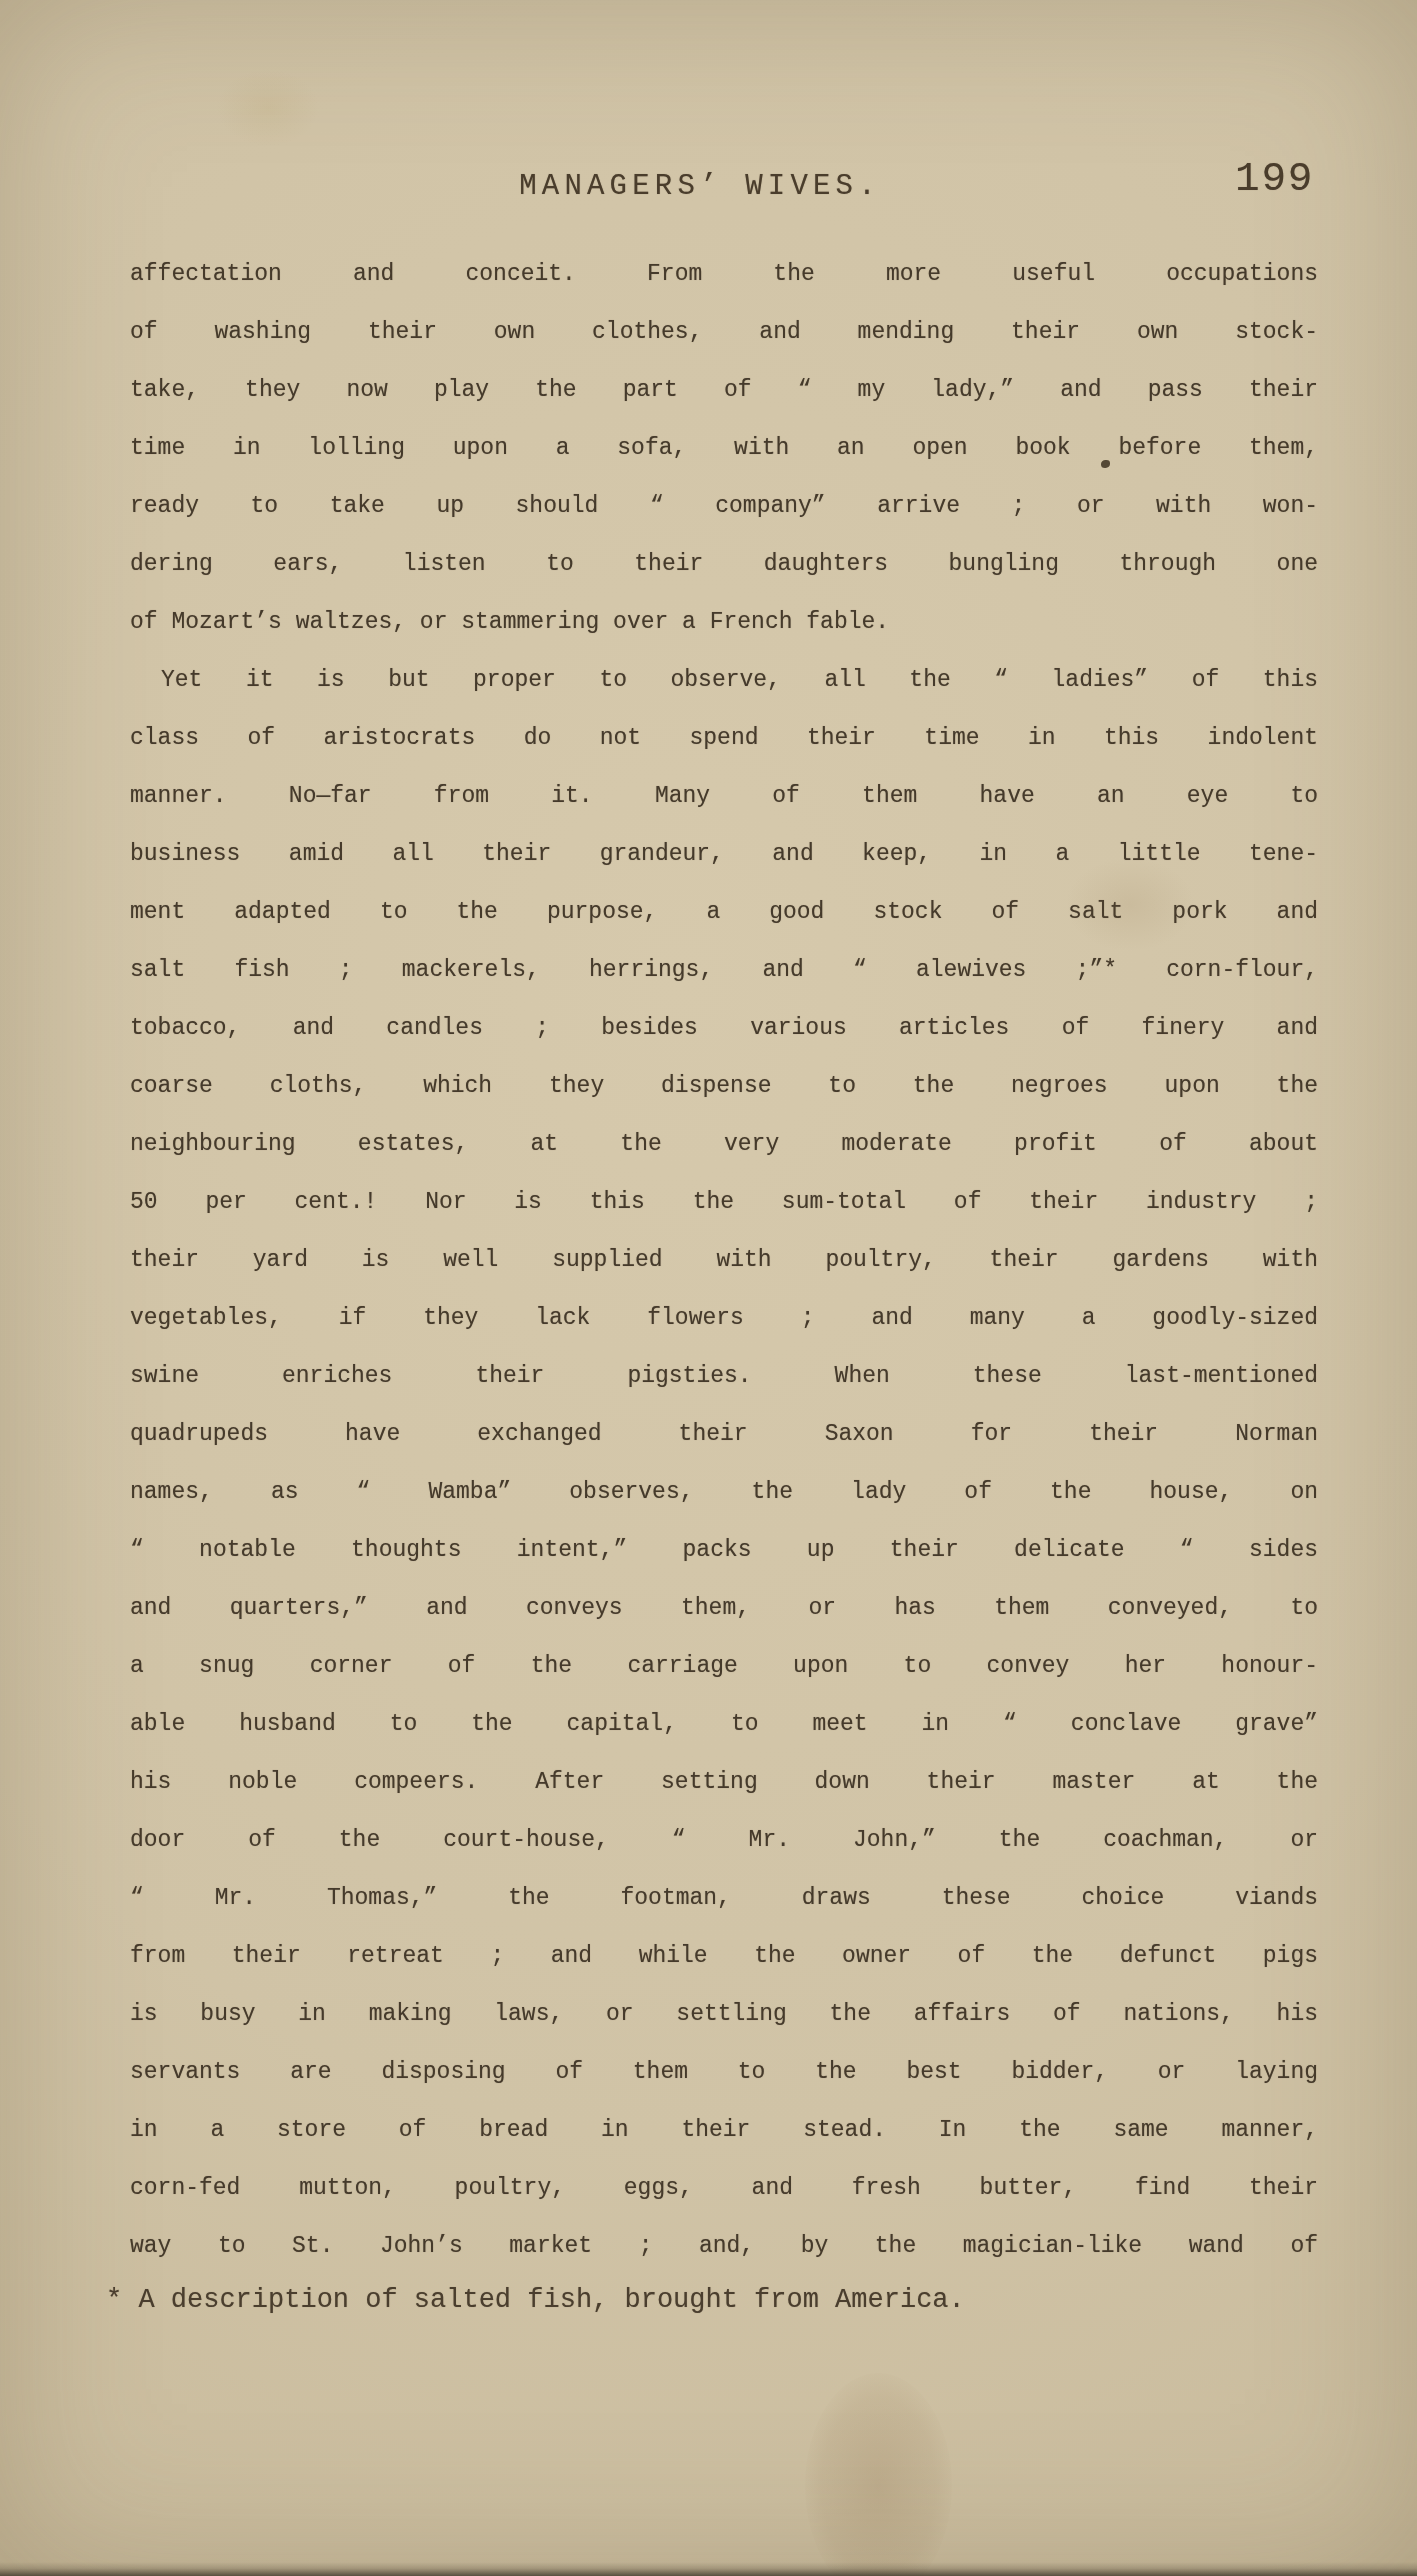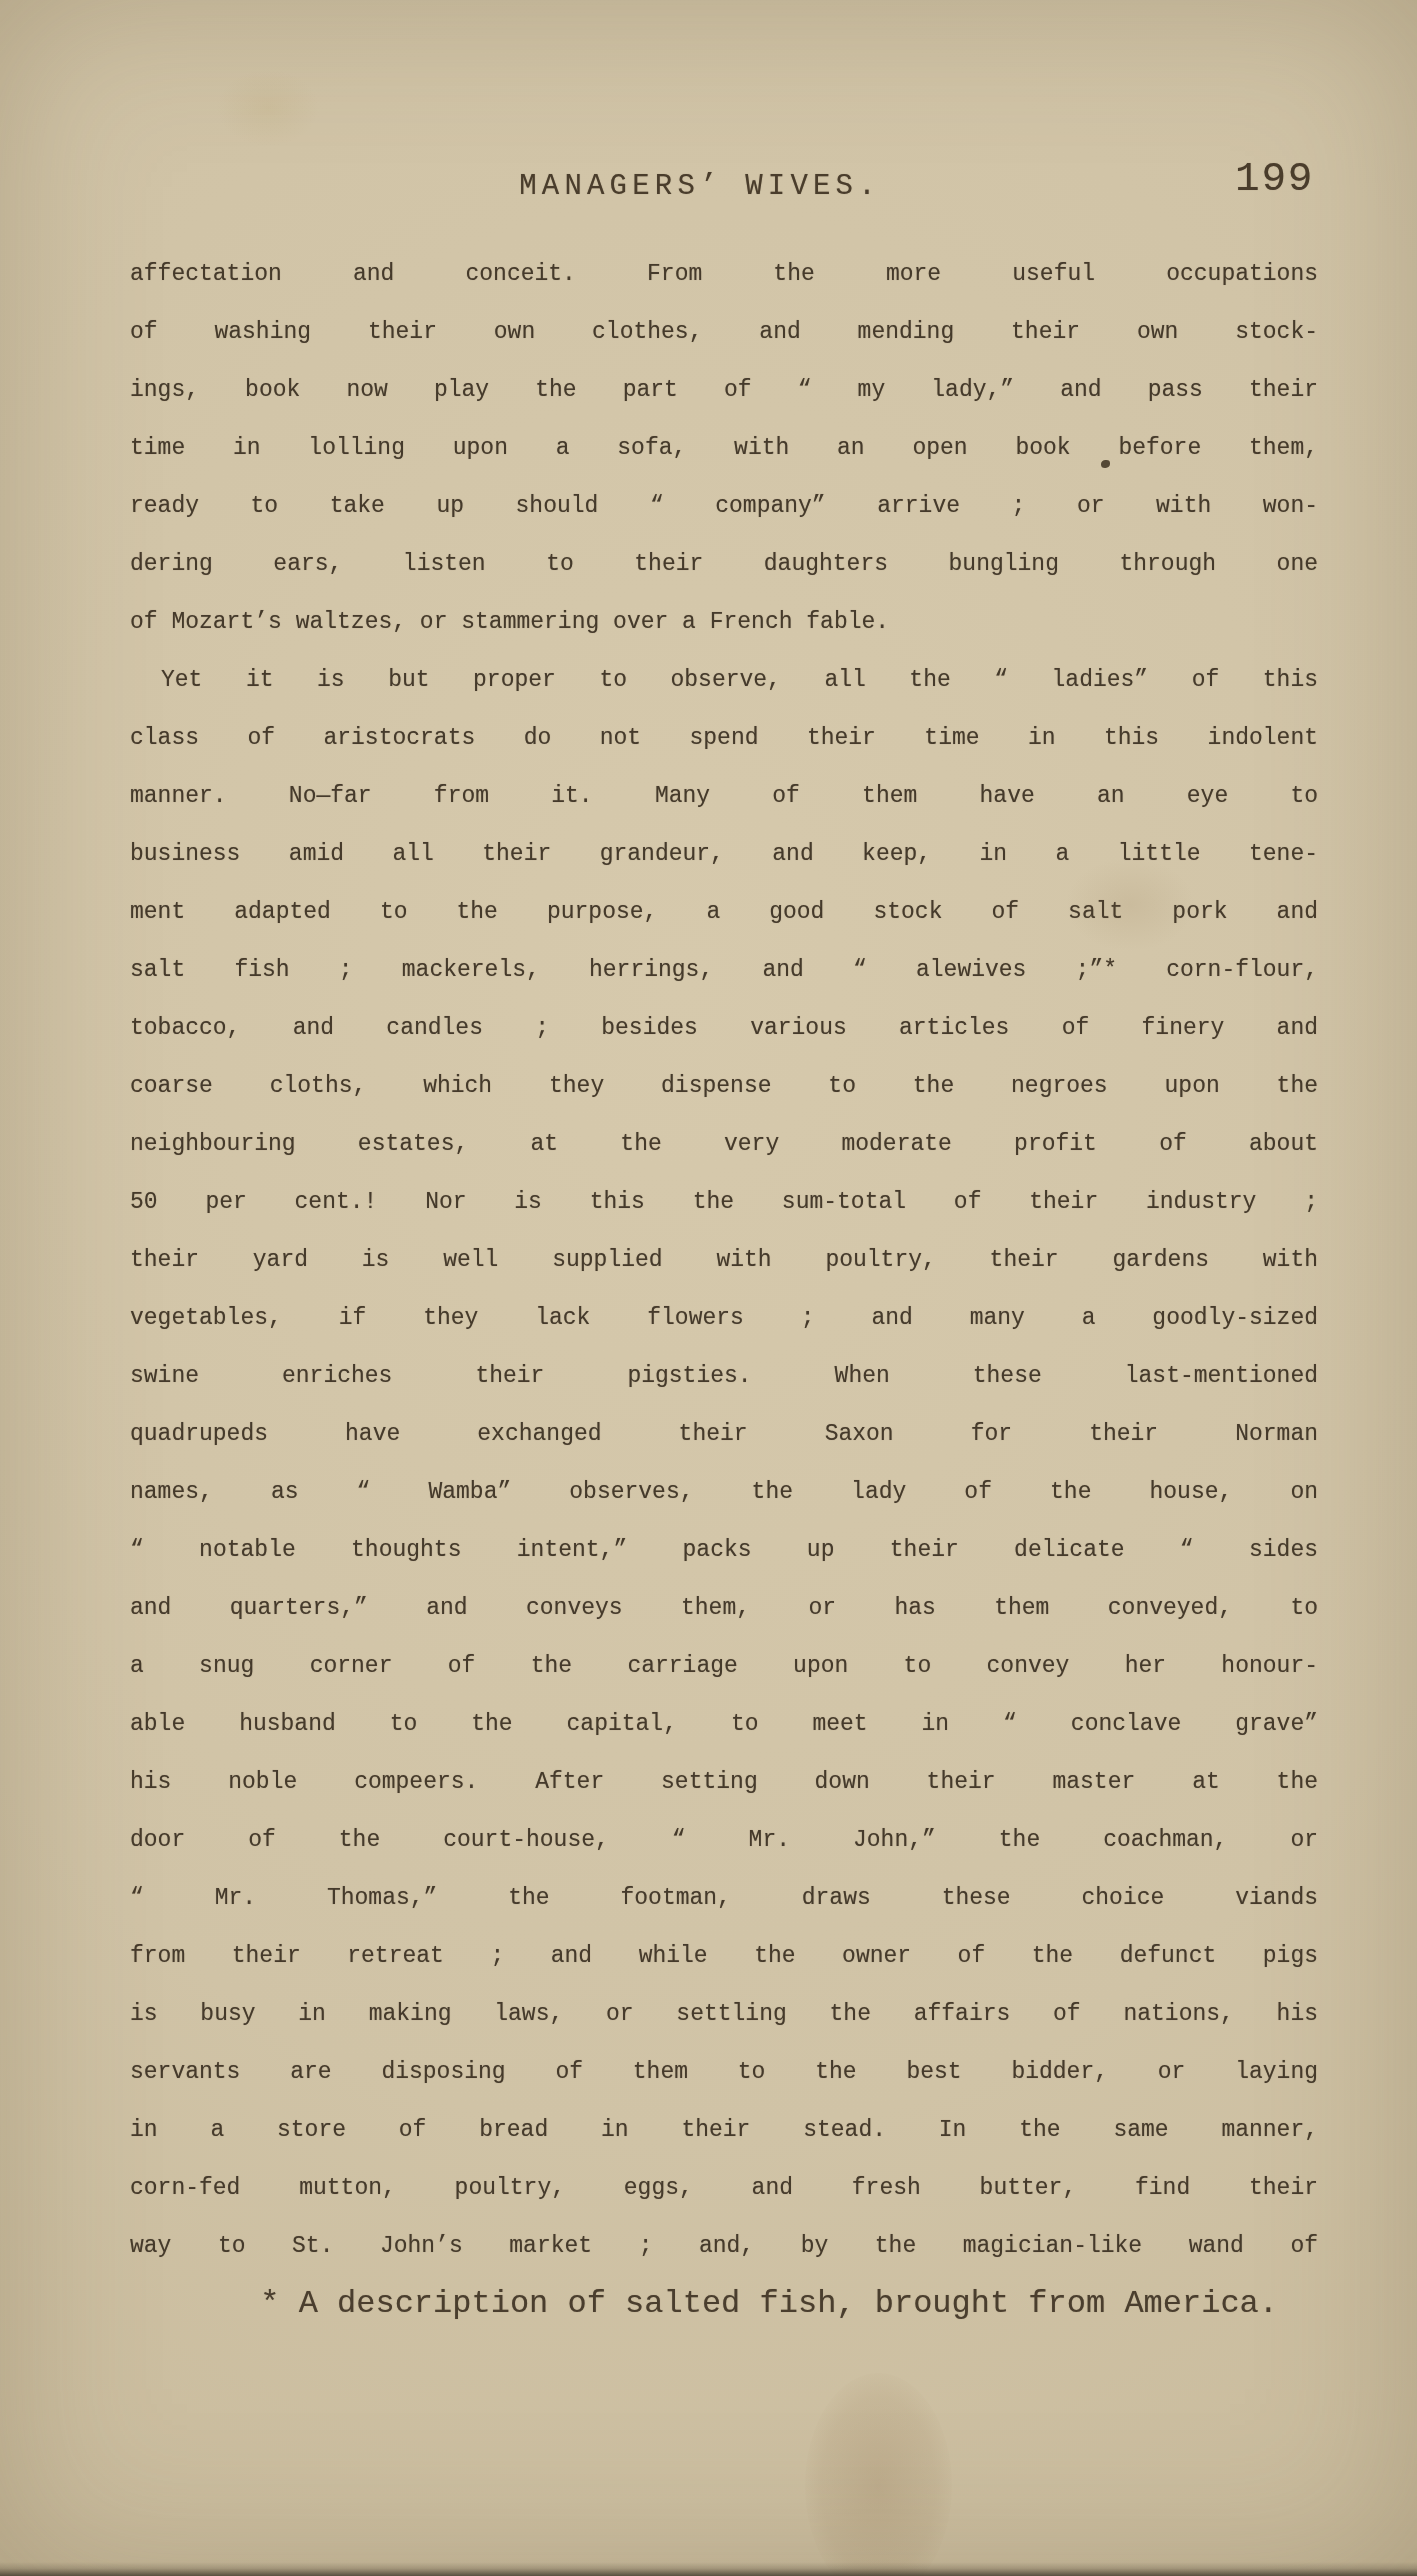--- a/index.html
+++ b/index.html
@@ -91,42 +91,42 @@
     text-align: justify;
     text-align-last: justify;
     white-space: normal;
   }
   .line.endline { text-align-last: left; }
   .line.indent { text-indent: 31px; }
 
   
   .footnote {
     position: absolute;
-    top: 2285px; left: 116px; width: 1188px;
-    text-align: right;
+    top: 2285px; left: 132px; width: 1188px;
+    text-align: left;
     transform: translateX(-26px);
-    font-size: 32px;
+    font-size: 27px;
     color: #4a3e2e;
     text-shadow: 0 0 0.9px rgba(74,62,46,0.4);
   }
 </style>
 </head>
 <body>
 
 <div class="scan">
 
   <div class="running-head">
     <span class="head-title">MANAGERS’ WIVES.</span>
     <span class="page-num">199</span>
   </div>
 
   <div class="body-text">
       <div class="line">affectation and conceit.  From the more useful occupations</div>
       <div class="line">of washing their own clothes, and mending their own stock-</div>
-      <div class="line">ings, book now play the part of “ my lady,” and pass their</div>
+      <div class="line">take, they now play the part of “ my lady,” and pass their</div>
       <div class="line">time in lolling upon a sofa, with an open book before them,</div>
       <div class="line">ready to take up should “ company” arrive ; or with won-</div>
       <div class="line">dering ears, listen to their daughters bungling through one</div>
       <div class="line endline">of Mozart’s waltzes, or stammering over a French fable.</div>
       <div class="line indent">Yet it is but proper to observe, all the “ ladies” of this</div>
       <div class="line">class of aristocrats do not spend their time in this indolent</div>
       <div class="line">manner.  No—far from it.  Many of them have an eye to</div>
       <div class="line">business amid all their grandeur, and keep, in a little tene-</div>
       <div class="line">ment adapted to the purpose, a good stock of salt pork and</div>
       <div class="line">salt fish ; mackerels, herrings, and “ alewives ;”* corn-flour,</div>

